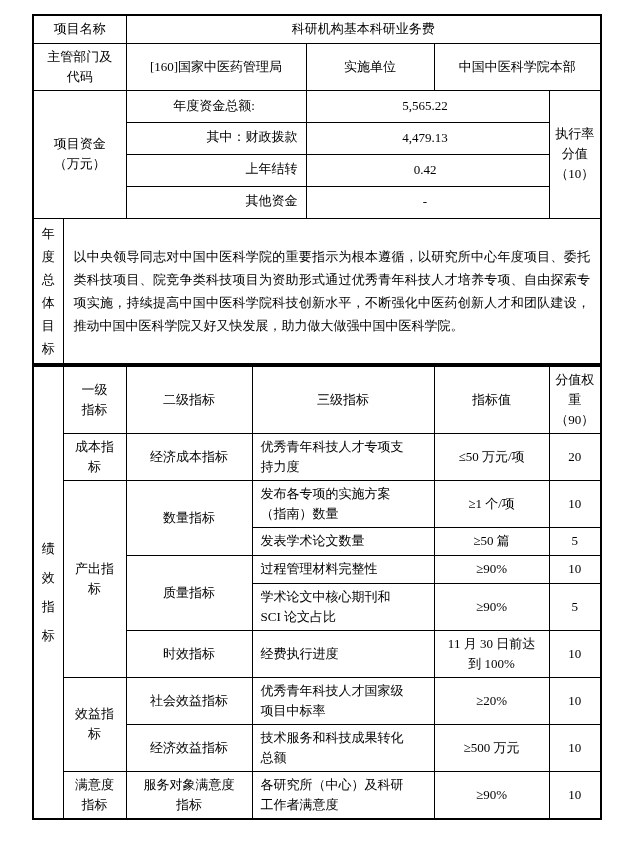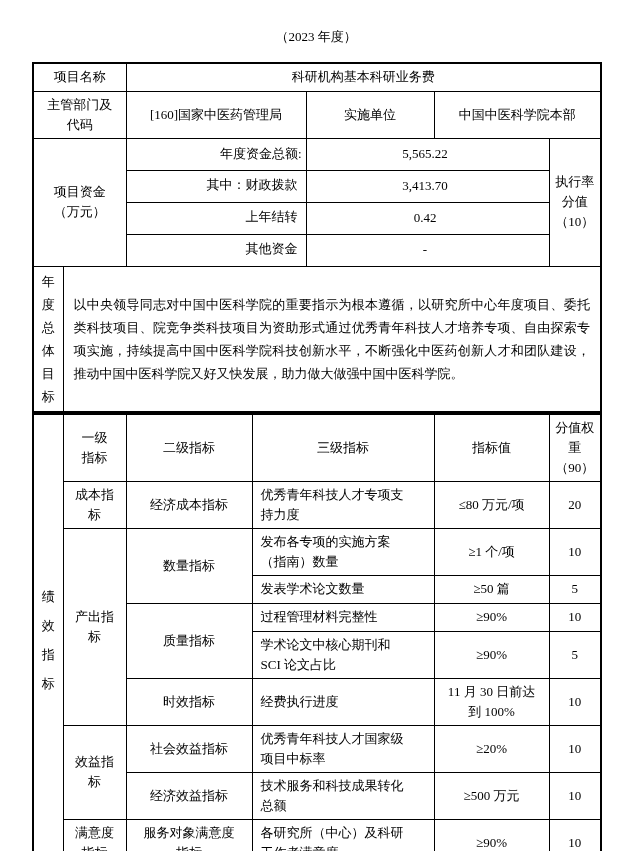--- a/index.html
+++ b/index.html
@@ -34,21 +34,21 @@
     font-size:13px;
     line-height:20px;
     text-align:center;
     vertical-align:middle;
     padding:3px 4px;
     white-space:pre-line;
     overflow:hidden;
     word-break:break-word;
   }
   .t2{margin-top:0px;}
-  .lbl-l{text-align:right;padding-left:0;}
+  .lbl-l{text-align:center;padding-left:0;}
   .lbl-r{text-align:right;padding-right:8px;font-family:Liberation Mono, monospace;}
   .num{text-align:center;padding-right:9px;}
   .l3{text-align:left;padding-left:8px;margin-top:46px;}
   .goal-text{
     text-align:justify;
     padding:6px 10px;
     line-height:23px;
     vertical-align:middle;
   }
   .vtext{
@@ -62,21 +62,20 @@
   .vt-perf{line-height:29px;}
   
   .h28{height:28px;} .h43{height:43px;} .h32{height:32px;}
   .h137{height:137px;padding-left:7px;} .h58{height:58px;} .h48{height:44px;} .h30{height:28px;}
 </style>
 </head>
 <body>
 
 <div class="page">
 
-  <div class="doc-subtitle">（2023 年度）</div>
 
   <table class="t1">
     <colgroup>
       <col style="width:30px">
         <col style="width:63px">
         <col style="width:180px">
       <col style="width:128px">
         <col style="width:115px">
         <col style="width:52px">
     </colgroup>
@@ -96,21 +95,21 @@
       <td colspan="2" rowspan="4">项目资金
 （万元）</td>
       <td class="lbl-l">年度资金总额:</td>
       <td colspan="2" class="num">5,565.22</td>
       <td rowspan="4">执行率
 分值
 （10）</td>
     </tr>
     <tr class="h32">
       <td class="lbl-r">其中：财政拨款</td>
-      <td colspan="2" class="num">3,413.70</td>
+      <td colspan="2" class="num">4,479.13</td>
     </tr>
     <tr class="h32">
       <td class="lbl-r">上年结转</td>
       <td colspan="2" class="num">0.42</td>
     </tr>
     <tr class="h32">
       <td class="lbl-r">其他资金</td>
       <td colspan="2" class="num">-</td>
     </tr>
     <tr class="h137">
@@ -140,21 +139,21 @@
       <td>分值权
 重
 （90）</td>
     </tr>
     <tr class="h48">
       <td>成本指
 标</td>
       <td>经济成本指标</td>
       <td class="l3">优秀青年科技人才专项支
 持力度</td>
-      <td>≤80 万元/项</td>
+      <td>≤50 万元/项</td>
       <td>20</td>
     </tr>
     <tr class="h48">
       <td rowspan="5">产出指
 标</td>
       <td rowspan="2">数量指标</td>
       <td class="l3">发布各专项的实施方案
 （指南）数量</td>
       <td>≥1 个/项</td>
       <td>10</td>

